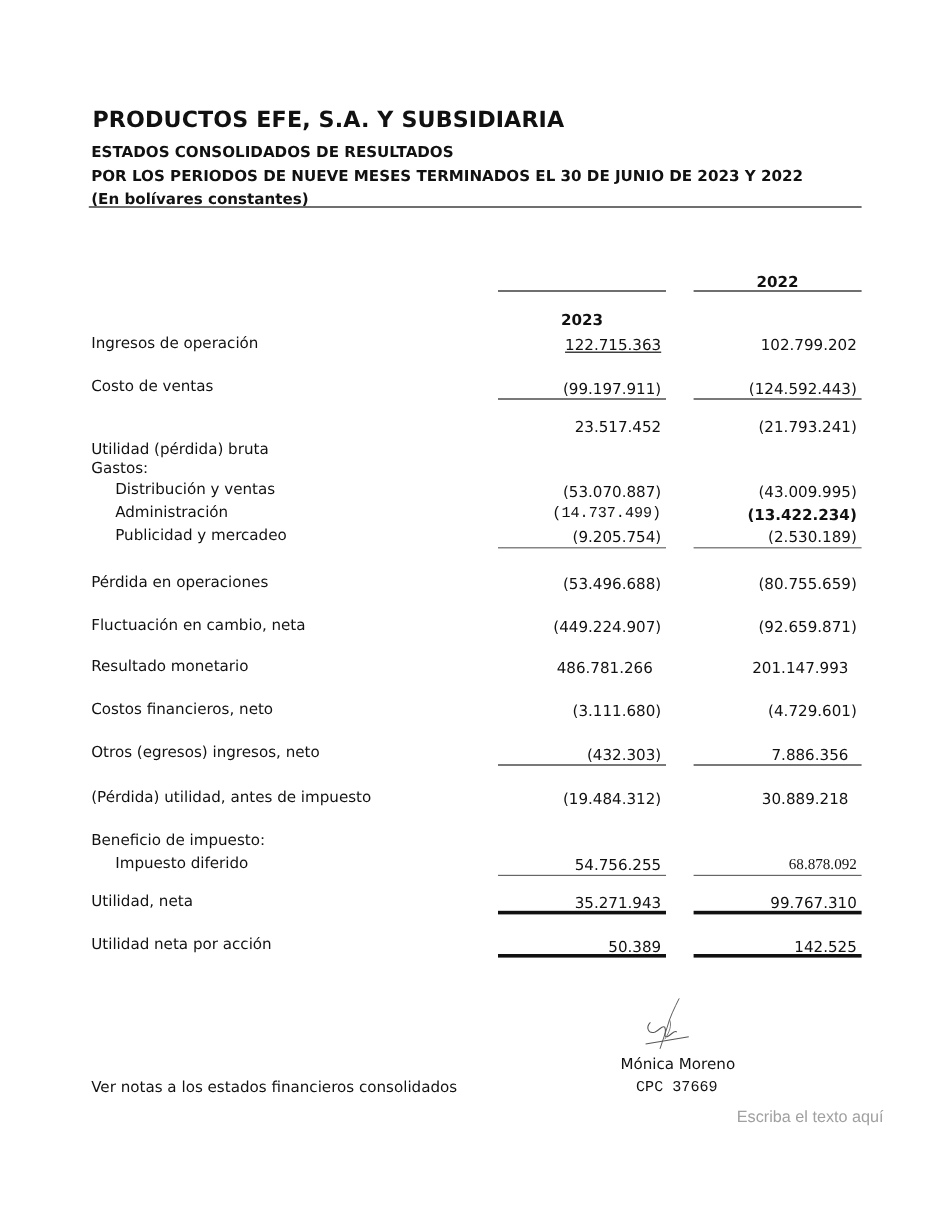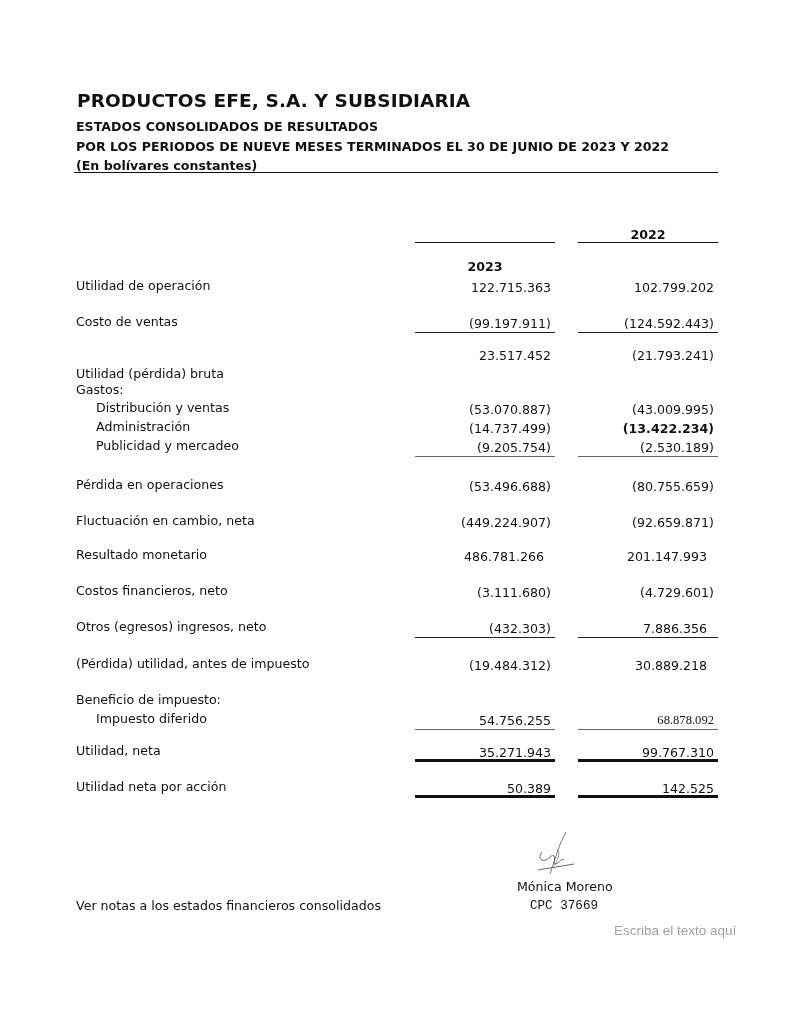--- a/index.html
+++ b/index.html
@@ -88,42 +88,42 @@
 <div class="abs subtitle" style="top:119px;">ESTADOS CONSOLIDADOS DE RESULTADOS</div>
 <div class="abs subtitle" style="top:139px;">POR LOS PERIODOS DE NUEVE MESES TERMINADOS EL 30 DE JUNIO DE 2023 Y 2022</div>
 <div class="abs subtitle" style="top:158px;">(En bolívares constantes)</div>
 <div class="abs header-rule"></div>
 
 <div class="abs col-head" style="left:415px; top:227px;margin-top:32px;">2023</div>
 <div class="abs col-head" style="left:578px; top:227px;">2022</div>
 <div class="abs col-head-rule" style="left:415px; top:242px;"></div>
 <div class="abs col-head-rule" style="left:578px; top:242px;"></div>
 
-<div class="abs label" style="top:278px;">Utilidad de operación</div>
-<div class="abs val c1" style="top:280px;">122.715.363</div>
+<div class="abs label" style="top:278px;">Ingresos de operación</div>
+<div class="abs val c1" style="top:280px;text-decoration:underline;">122.715.363</div>
 <div class="abs val c2" style="top:280px;">102.799.202</div>
 
 <div class="abs label" style="top:314px;">Costo de ventas</div>
 <div class="abs val c1" style="top:316px;">(99.197.911)</div>
 <div class="abs val c2" style="top:316px;">(124.592.443)</div>
 <div class="abs rule thin c1" style="top:332px;"></div>
 <div class="abs rule thin c2" style="top:332px;"></div>
 
 <div class="abs label" style="top:338px;margin-top:28px;">Utilidad (pérdida) bruta</div>
 <div class="abs val c1" style="top:348px;">23.517.452</div>
 <div class="abs val c2" style="top:348px;">(21.793.241)</div>
 
 <div class="abs label" style="top:382px;">Gastos:</div>
 
 <div class="abs label indent" style="top:400px;">Distribución y ventas</div>
 <div class="abs val c1" style="top:402px;">(53.070.887)</div>
 <div class="abs val c2" style="top:402px;">(43.009.995)</div>
 
 <div class="abs label indent" style="top:419px;">Administración</div>
-<div class="abs val c1" style="top:421px;">(14.737.499)</div>
+<div class="abs val c1" style="top:421px;font-family:Liberation Mono, monospace;">(14.737.499)</div>
 <div class="abs val c2" style="top:421px;font-weight:bold;">(13.422.234)</div>
 
 <div class="abs label indent" style="top:438px;">Publicidad y mercadeo</div>
 <div class="abs val c1" style="top:440px;">(9.205.754)</div>
 <div class="abs val c2" style="top:440px;">(2.530.189)</div>
 <div class="abs rule thin-gray c1" style="top:456px;"></div>
 <div class="abs rule thin-gray c2" style="top:456px;"></div>
 
 <div class="abs label" style="top:477px;">Pérdida en operaciones</div>
 <div class="abs val c1" style="top:479px;">(53.496.688)</div>

